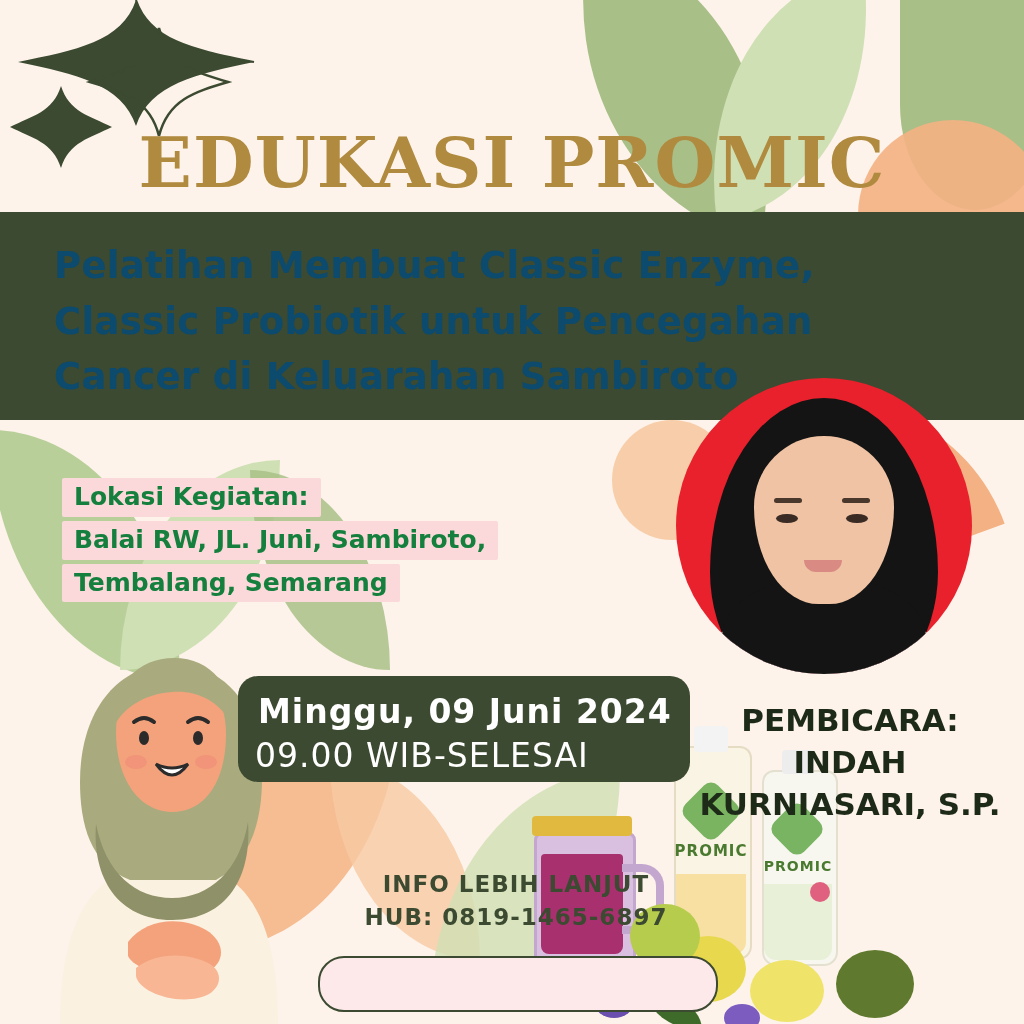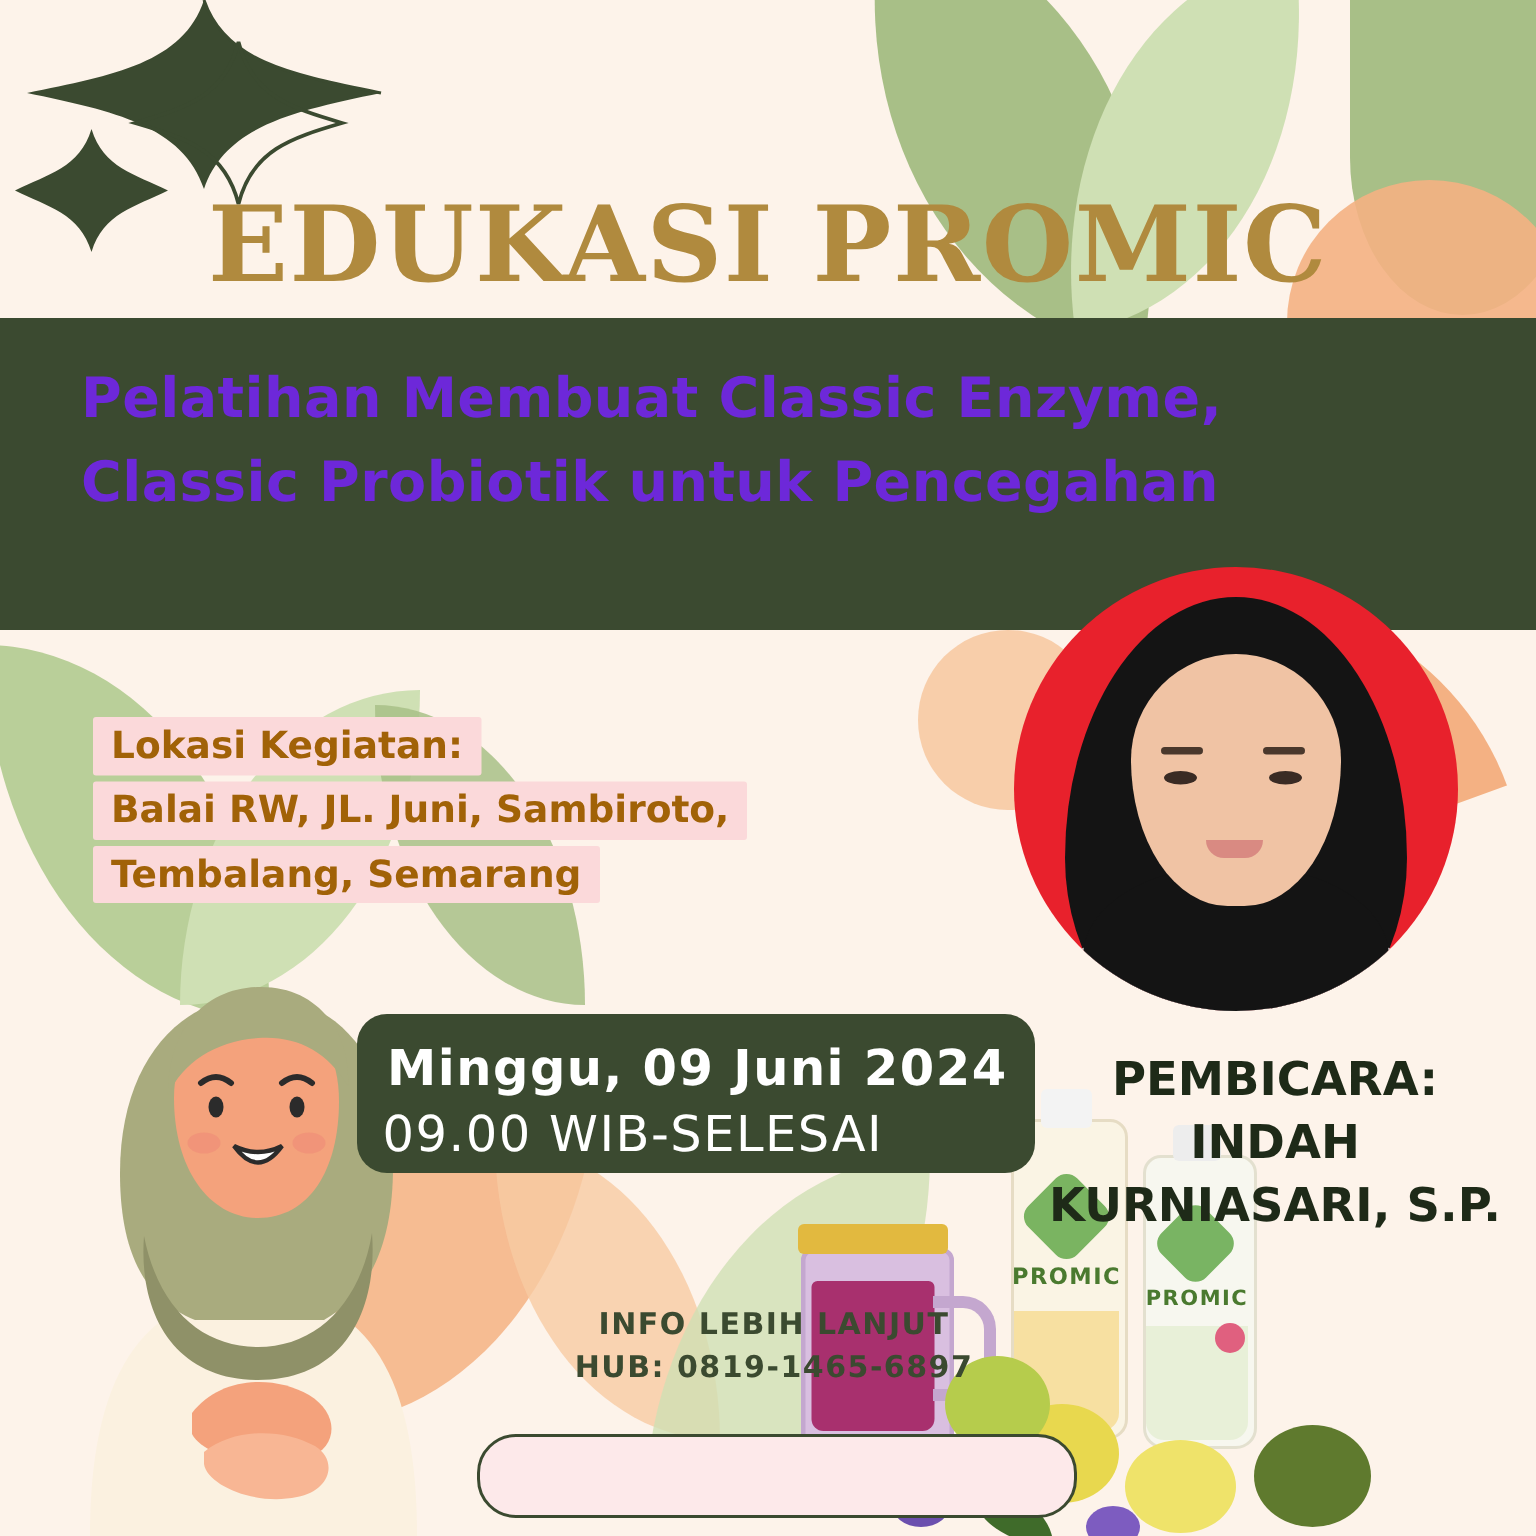--- a/index.html
+++ b/index.html
@@ -58,39 +58,39 @@
     height: 208px;
     background: #3b4a30;
     border-radius: 0 44px 44px 0;
     z-index: 5;
   }
   .subtitle-text {
     position: absolute;
     top: 238px;
     left: 54px;
     width: 870px;
-    color: #6d28d9;
+    color: #0c4a6e;
     font-size: 37px;
     font-weight: bold;
     line-height: 1.5;
     letter-spacing: 0.3px;
     z-index: 6;
   }
 
   
   .loc-wrap {
     position: absolute;
     top: 478px;
     left: 62px;
     z-index: 6;
   }
   .loc-line {
     display: table;
     background: #fbd9da;
-    color: #a16207;
+    color: #15803d;
     font-size: 25px;
     font-weight: bold;
     padding: 5px 12px 5px 12px;
     margin-bottom: 4px;
     line-height: 1.15;
     border-radius: 2px;
   }
 
   
   .speaker-photo {
@@ -207,21 +207,21 @@
   }
 
   
   .info {
     position: absolute;
     top: 868px;
     left: 336px;
     width: 360px;
     text-align: center;
     color: #3b4a30;
-    font-size: 20px;
+    font-size: 23px;
     font-weight: bold;
     line-height: 1.45;
     letter-spacing: 1px;
     z-index: 7;
   }
 
   
   .web-pill {
     position: absolute;
     top: 956px;
@@ -296,20 +296,21 @@
       <path d="M75 6 C84 42 110 50 144 60 C110 70 84 78 75 114 C66 78 40 70 6 60 C40 50 66 42 75 6 Z" fill="none" stroke="#3b4a30" stroke-width="2.5"></path>
     </svg>
   </div>
 
   <div class="title">EDUKASI PROMIC</div>
 
   <div class="subtitle-band"></div>
   <div class="subtitle-text">
     <div>Pelatihan Membuat Classic Enzyme,</div>
     <div>Classic Probiotik untuk Pencegahan</div>
+    <div>Cancer di Keluarahan Sambiroto</div>
   </div>
 
   <div class="loc-wrap">
     <div class="loc-line">Lokasi Kegiatan:</div>
     <div class="loc-line">Balai RW, JL. Juni, Sambiroto,</div>
     <div class="loc-line">Tembalang, Semarang</div>
   </div>
 
   <div class="speaker-photo">
     <div class="sp-hijab"></div>

